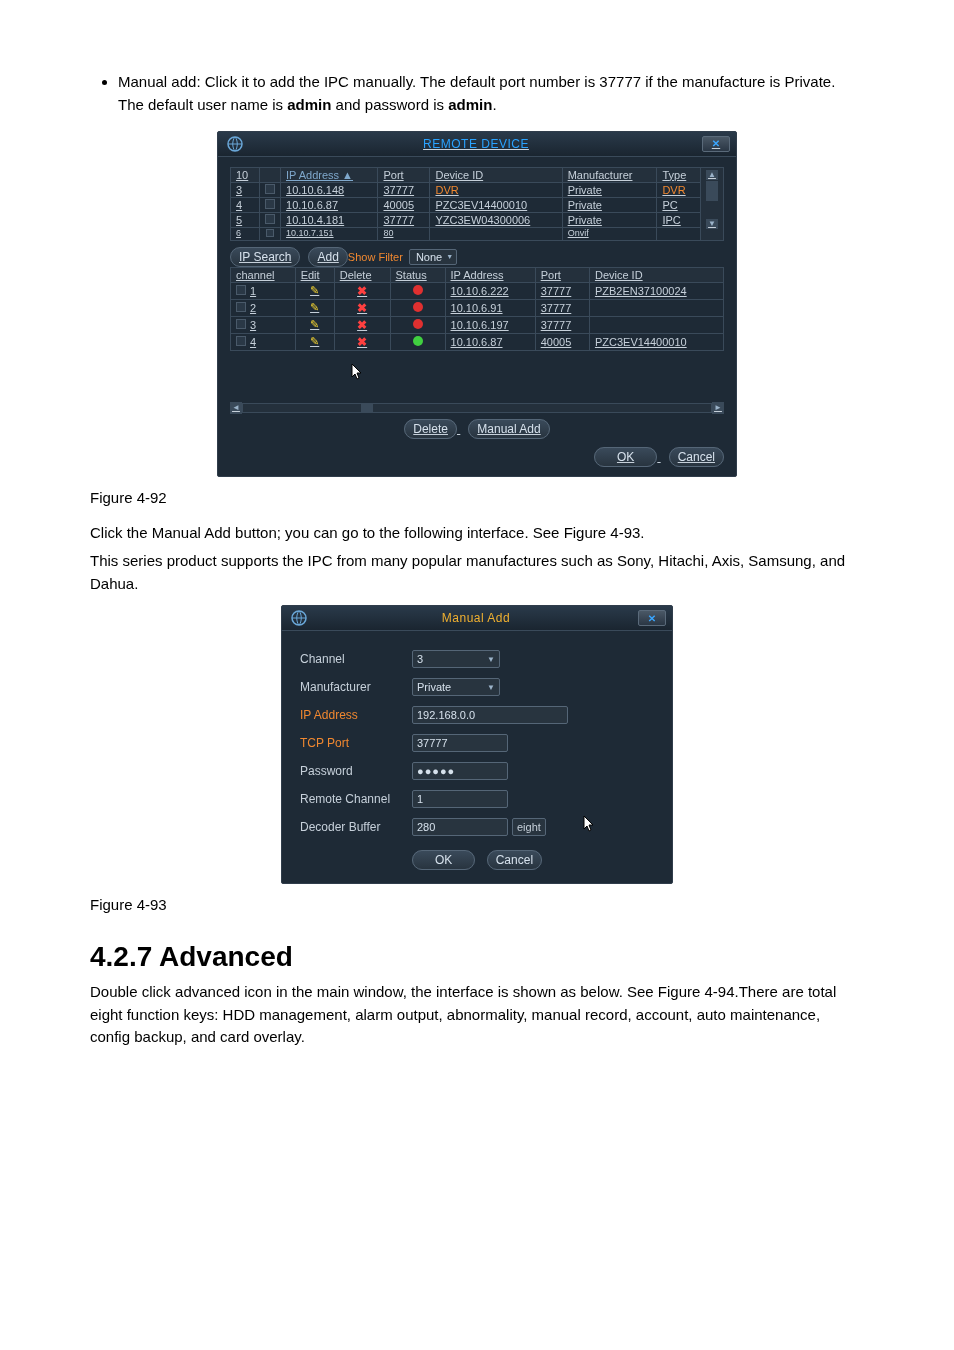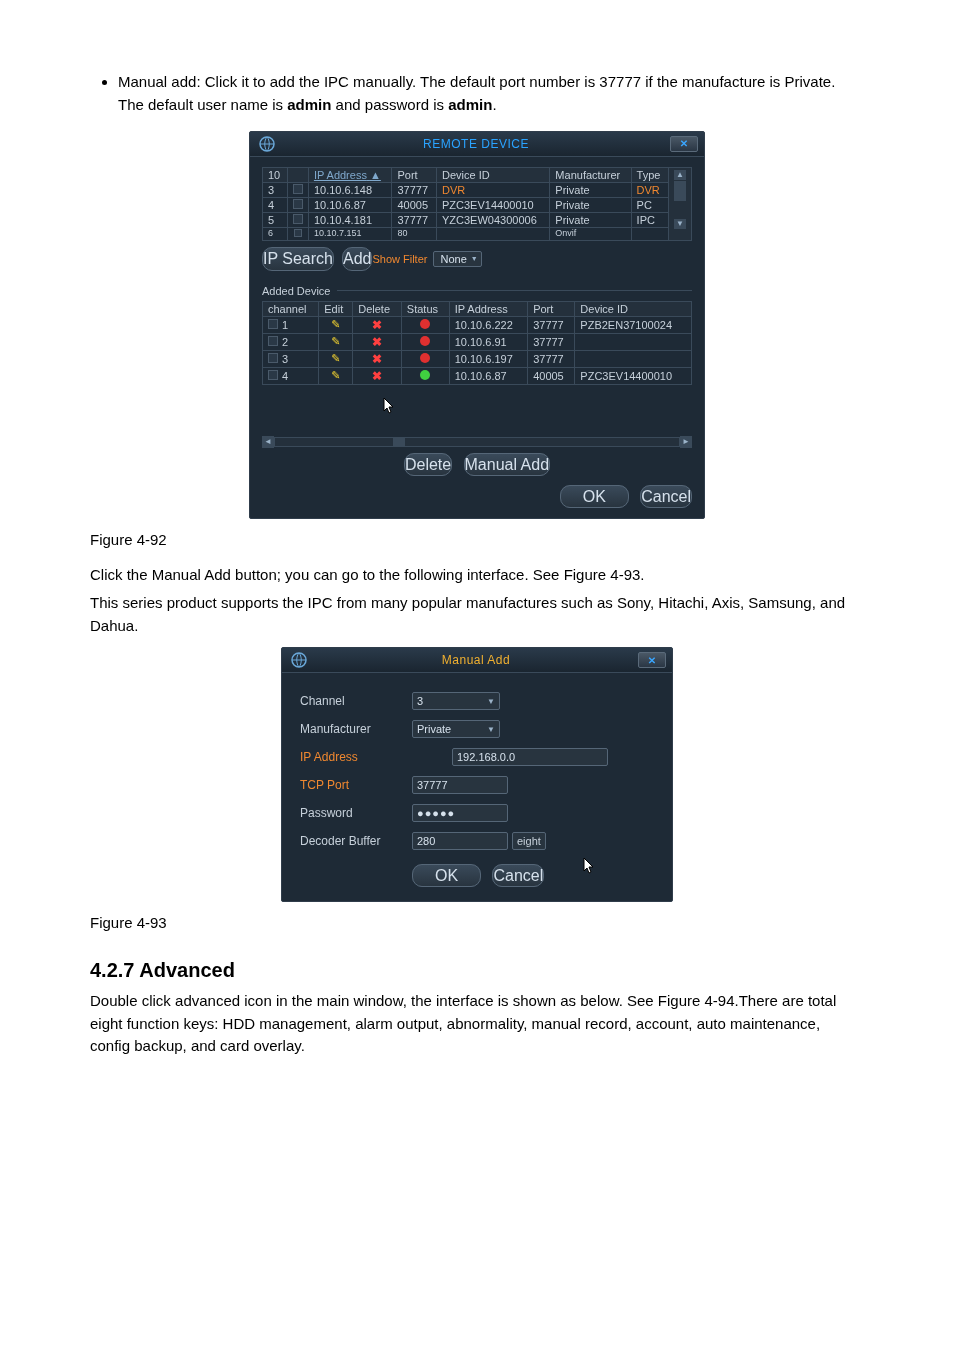--- a/index.html
+++ b/index.html
@@ -10,32 +10,32 @@
     font-size: 15px;
     color: #000;
     background: #fff;
     width: 954px;
   }
   ul.doc-bullet { margin: 0 0 14px 28px; padding: 0; }
   ul.doc-bullet li { list-style: disc; font-size: 15px; line-height: 1.55; }
   .bold { font-weight: bold; }
   .fig-caption { text-align: left; margin: 12px 0 16px; font-size: 15px; }
   p { margin: 6px 0; line-height: 1.5; }
-  h3 { font-family: Arial, sans-serif; font-size: 20px; font-weight: bold; margin: 28px 0 8px; }
+  h3 { font-family: Arial, sans-serif; font-size: 28px; font-weight: bold; margin: 28px 0 8px; }
 
   
   .dialog {
     margin: 10px auto 0;
     background: #1e2a36;
     color: #c6d0da;
     border: 1px solid #303d4b;
     border-radius: 2px;
     font-size: 12px;
   }
-  .remote-dialog { width: 456px; }
+  .remote-dialog { width: 520px; text-decoration: underline; }
   .manual-dialog { width: 392px; }
 
   .title-bar {
     display: flex; align-items: center;
     background: linear-gradient(#2a3a4a, #1a2530);
     padding: 3px 6px 3px 8px;
     border-bottom: 1px solid #3a4a5a;
   }
   .title-bar .icon-box {
     width: 18px; height: 18px; margin-right: 6px;
@@ -85,22 +85,22 @@
     color:#9bb3c9;
   }
   .scroll-thumb { height: 20px; background:#3a4a5a; }
 
   .row-buttons { margin-top: 6px; display:flex; align-items:center; }
   .btn {
     background: linear-gradient(#3a4a5a, #28343f);
     border: 1px solid #556677;
     border-radius: 10px;
     color: #d6e1ec;
-    padding: 2px 0;
-    font-size: 16px;
+    padding: 2px 8px;
+    font-size: 12px;
     cursor: pointer;
   }
   .btn + .btn { margin-left: 8px; }
 
   .show-filter-row { float: right; display:flex; align-items:center;text-align:center; }
   .show-filter-row .lbl { color:#f08830; margin-right:6px; font-size:11px; }
   .filter-select {
     background:#28343f; border:1px solid #556677; color:#d6e1ec;
     font-size:11px; padding:1px 14px 1px 6px; position:relative; border-radius:2px;
   }
@@ -132,21 +132,21 @@
   .form-row { display:flex; align-items:center; padding:5px 0; }
   .form-row .lbl { width:112px; font-size:12px; }
   .form-row .lbl.orange { color:#f08830; }
   .field {
     background:#28343f; border:1px solid #556677; color:#d6e1ec;
     font-size:11px; padding:2px 4px; border-radius:2px;
   }
   .field.select { position:relative; padding-right:18px; }
   .field.select::after { content:"▼"; font-size:8px; position:absolute; right:4px; top:4px; color:#9bb3c9; }
   .field.w-sm { width:88px; }
-  .field.w-md { width:156px;margin-left:40px; }
+  .field.w-md { width:156px; }
   .field.w-nr { width:96px; }
   .unit { margin-left:4px; font-size:11px; color:#c6d0da; border:1px solid #556677; padding:2px 4px; border-radius:2px; background:#28343f;}
   .pw-dots { letter-spacing:1px; }
 
   .cursor-in-dialog { position:relative; }
   .cursor-in-dialog .cursor-svg { position:absolute; }
 
   .big-cursor-remote { margin: 12px 0 0 120px; }
 </style>
 </head>
@@ -229,23 +229,20 @@
 
     <div class="row-buttons">
       <span class="btn">IP Search</span>
       <span class="btn">Add</span>
       <span class="show-filter-row">
         <span class="lbl">Show Filter</span>
         <span class="filter-select">None</span>
       </span>
     </div>
 
-    <div class="section-label">
-        <span>Added Device</span>
-      </div>
 
     <table class="grid-table">
       <tbody>
           <tr>
         <th>channel</th>
         <th>Edit</th>
         <th>Delete</th>
         <th>Status</th>
         <th>IP Address</th>
         <th>Port</th>
@@ -348,20 +345,24 @@
     </div>
     <div class="form-row">
       <span class="lbl orange">TCP Port</span>
       <span class="field w-nr">37777</span>
     </div>
     <div class="form-row">
       <span class="lbl">Password</span>
       <span class="field w-nr pw-dots">●●●●●</span>
     </div>
     <div class="form-row">
+      <span class="lbl">Remote Channel</span>
+      <span class="field w-nr">1</span>
+    </div>
+    <div class="form-row">
       <span class="lbl">Decoder Buffer</span>
       <span class="field w-nr">280</span>
       <span class="unit">eight</span>
     </div>
 
     <svg class="cursor-svg" viewBox="0 0 12 18" style="left:300px; top:184px;">
         <path d="M1 1l0 13 3-3 2 5 2-1-2-5 4 0z" fill="#fff" stroke="#000"></path>
       </svg>
 
     <div style="margin:12px 0 0 112px;">

